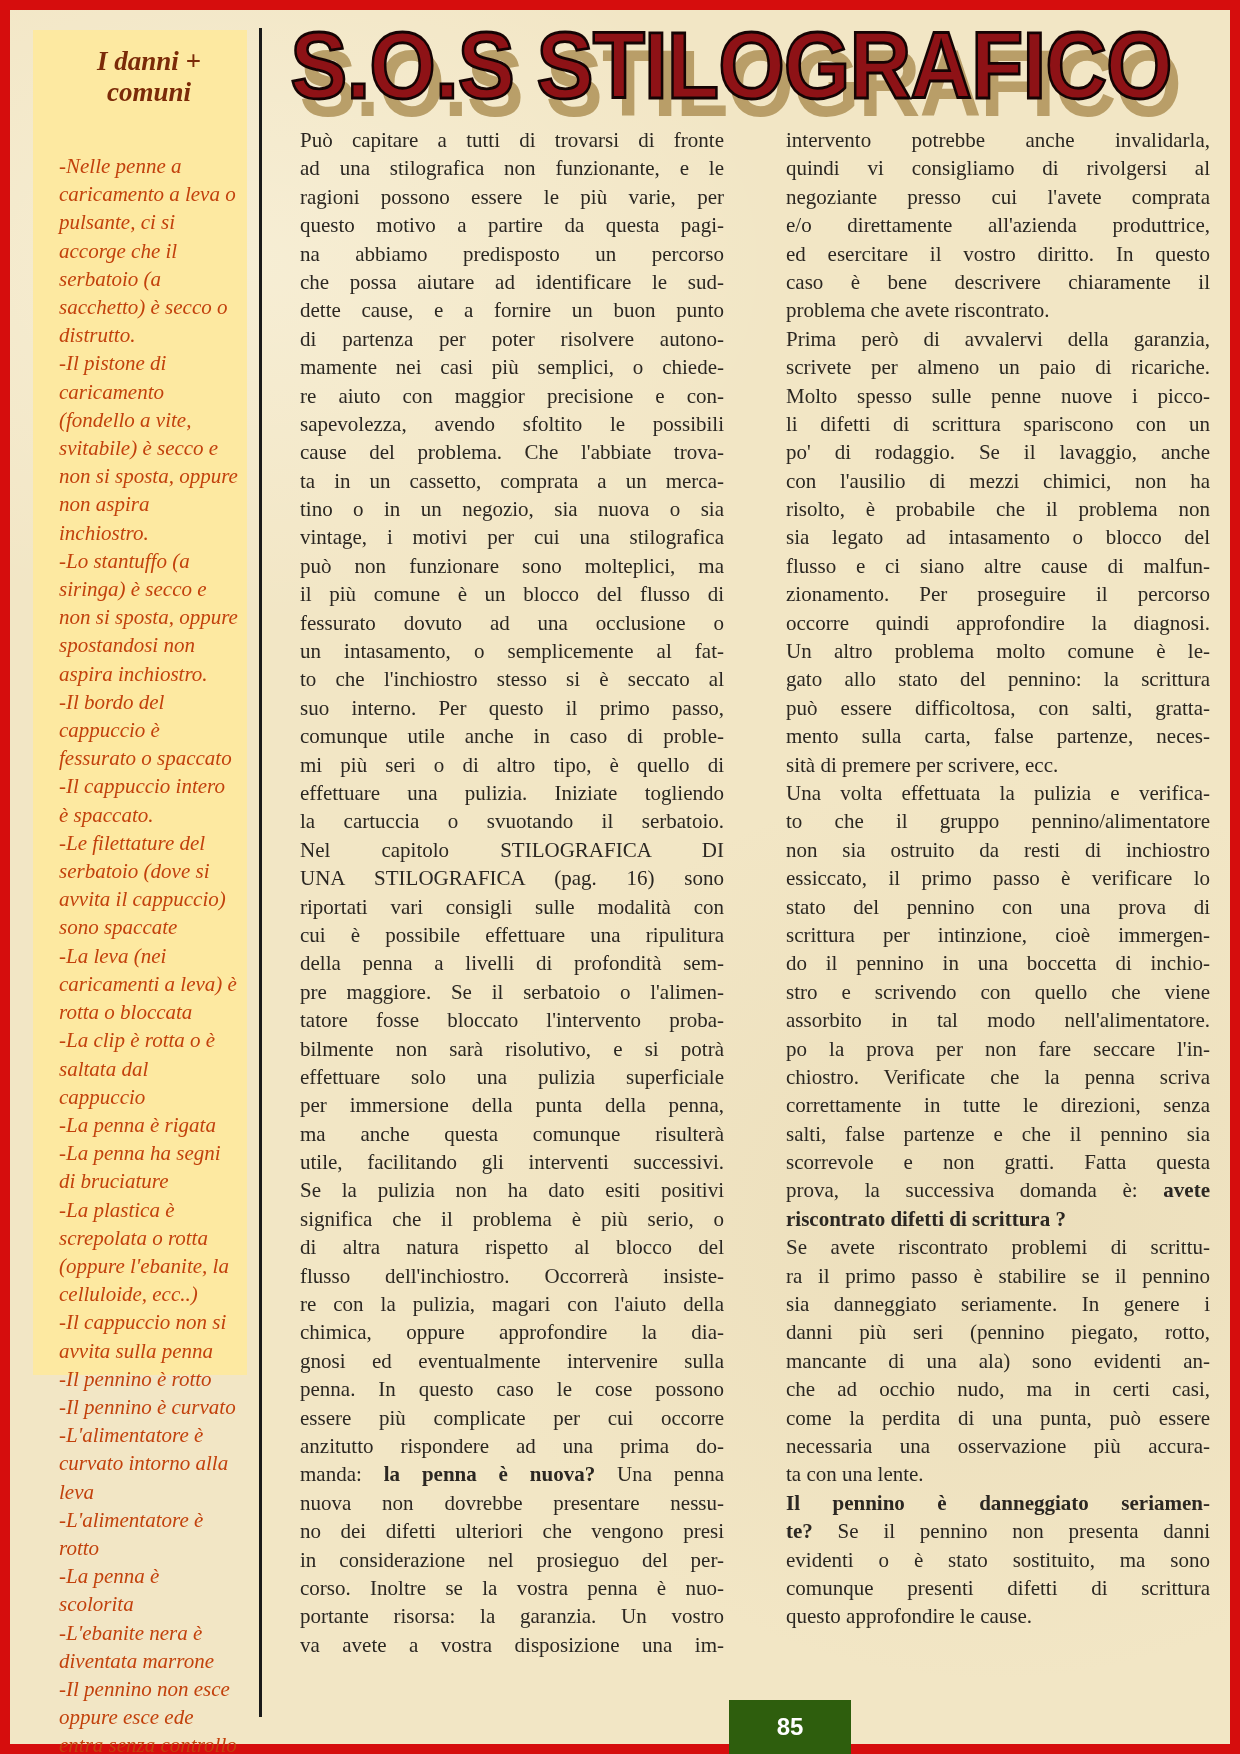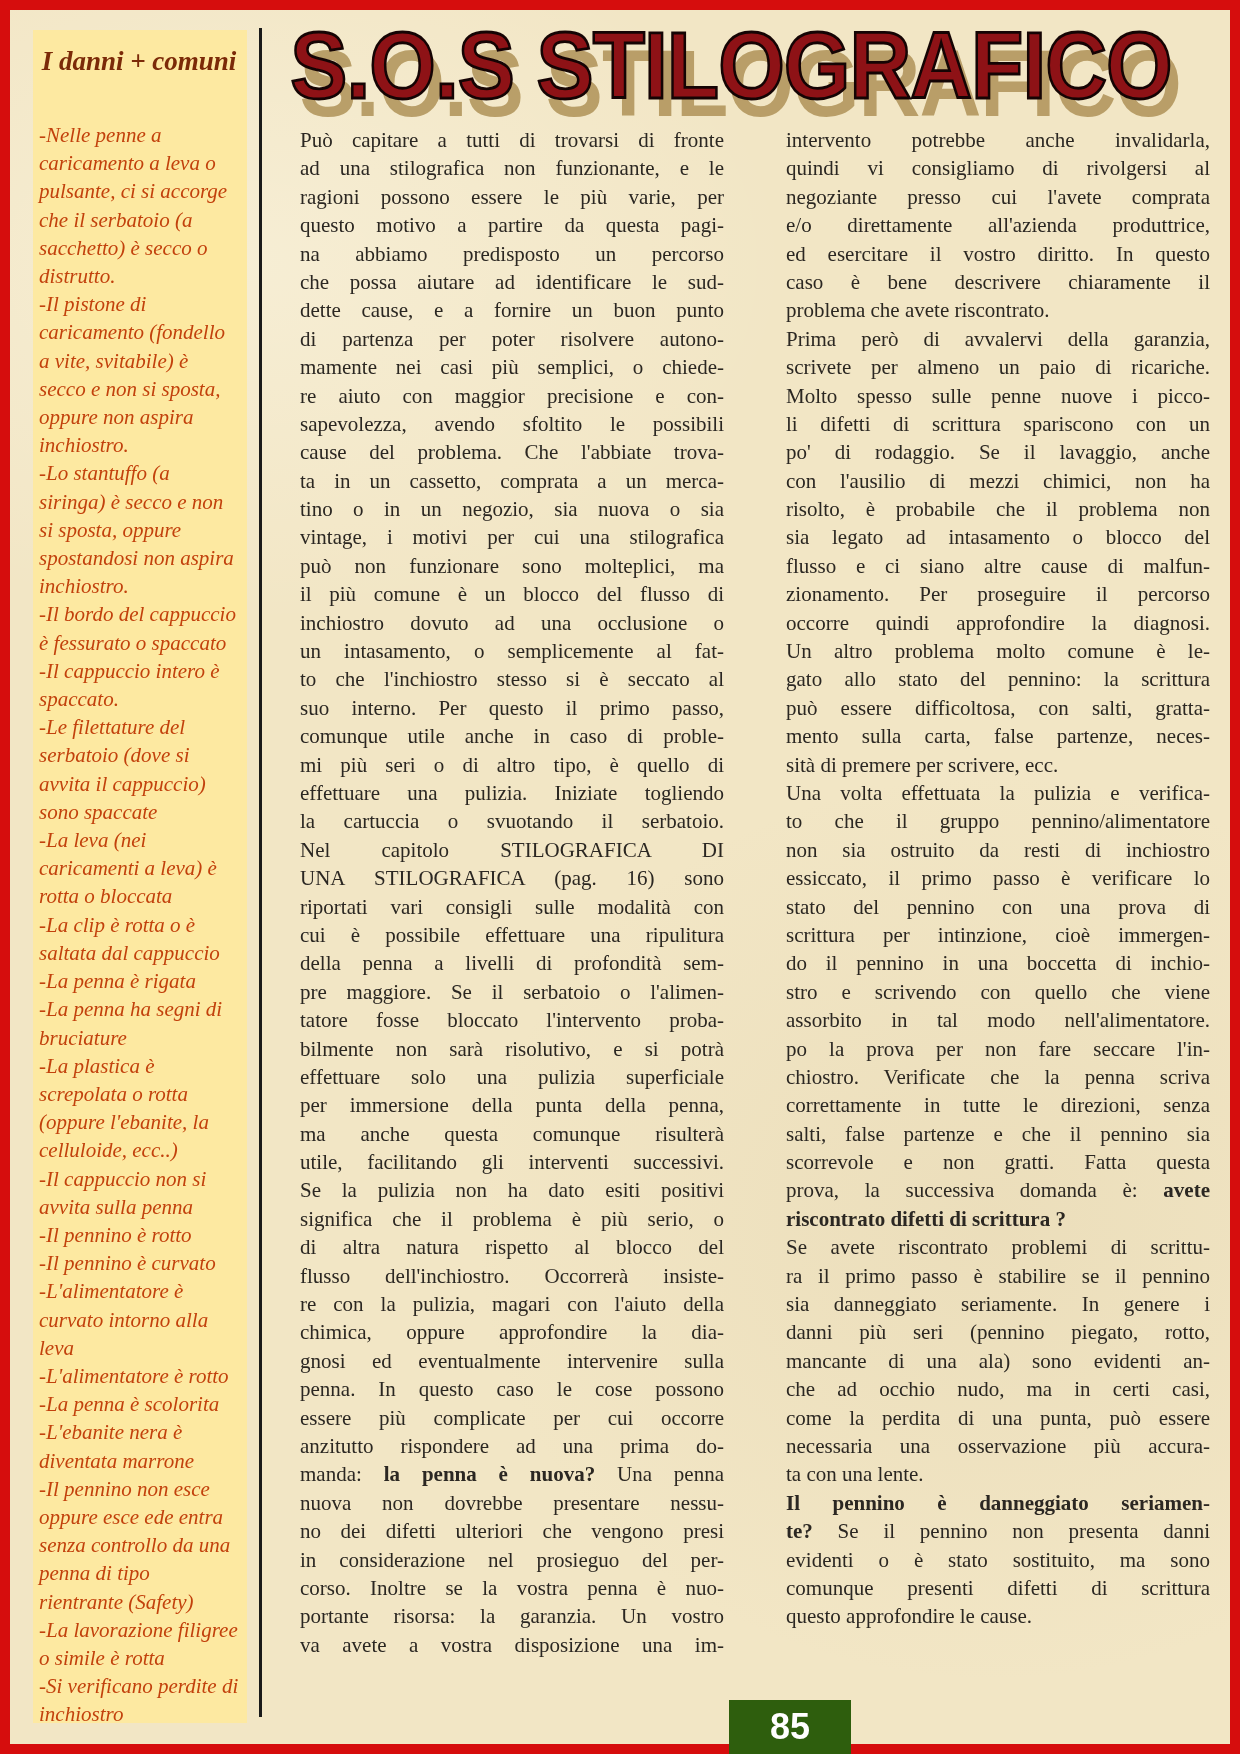--- a/index.html
+++ b/index.html
@@ -14,24 +14,24 @@
     font-family:"Liberation Serif", serif;
   }
   .frame{
     position:absolute;inset:0;
     border:10px solid #d60d0d;
     pointer-events:none;
     box-sizing:border-box;
   }
   
   .sidebar{
-    position:absolute;left:33px;top:30px;width:214px;height:1693px;
+    position:absolute;left:33px;top:30px;width:214px;height:1345px;
     background:#fde9a1;
     box-sizing:border-box;
-    padding:12px 8px 10px 6px;
+    padding:12px 8px 10px 26px;
   }
   .sidebar-title{
     font-size:27px;font-weight:bold;font-style:italic;
     color:#7b2a08;text-align:center;
     margin:4px 0 44px 0;
   }
   .sb-item{
     font-size:21px;font-style:italic;
     color:#c2410c;
     line-height:28.2px;
@@ -72,21 +72,21 @@
   .line.end{text-align-last:left;}
   .line .b{font-weight:bold;}
   
   .pagenum{
     position:absolute;left:729px;top:1700px;width:122px;height:54px;
     background:#2e5e0d;
     display:flex;align-items:center;justify-content:center;
   }
   .pagenum span{
     font-family:"Liberation Sans", sans-serif;
-    font-weight:bold;font-size:36px;color:#ffffff;
+    font-weight:bold;font-size:24px;color:#ffffff;
   }
 </style>
 </head>
 <body>
 
 <div class="page">
   <div class="frame"></div>
 
   <div class="sidebar">
     <div class="sidebar-title">I danni + comuni</div>
@@ -132,21 +132,21 @@
       <div class="line"><span>di partenza per poter risolvere autono-</span></div>
       <div class="line"><span>mamente nei casi più semplici, o chiede-</span></div>
       <div class="line"><span>re aiuto con maggior precisione e con-</span></div>
       <div class="line"><span>sapevolezza, avendo sfoltito le possibili</span></div>
       <div class="line"><span>cause del problema. Che l'abbiate trova-</span></div>
       <div class="line"><span>ta in un cassetto, comprata a un merca-</span></div>
       <div class="line"><span>tino o in un negozio, sia nuova o sia</span></div>
       <div class="line"><span>vintage, i motivi per cui una stilografica</span></div>
       <div class="line"><span>può non funzionare sono molteplici, ma</span></div>
       <div class="line"><span>il più comune è un blocco del flusso di</span></div>
-      <div class="line"><span>inchiostro dovuto ad una occlusione o</span></div>
+      <div class="line"><span>fessurato dovuto ad una occlusione o</span></div>
       <div class="line"><span>un intasamento, o semplicemente al fat-</span></div>
       <div class="line"><span>to che l'inchiostro stesso si è seccato al</span></div>
       <div class="line"><span>suo interno. Per questo il primo passo,</span></div>
       <div class="line"><span>comunque utile anche in caso di proble-</span></div>
       <div class="line"><span>mi più seri o di altro tipo, è quello di</span></div>
       <div class="line"><span>effettuare una pulizia. Iniziate togliendo</span></div>
       <div class="line"><span>la cartuccia o svuotando il serbatoio.</span></div>
       <div class="line"><span>Nel capitolo STILOGRAFICA DI</span></div>
       <div class="line"><span>UNA STILOGRAFICA (pag. 16) sono</span></div>
       <div class="line"><span>riportati vari consigli sulle modalità con</span></div>

